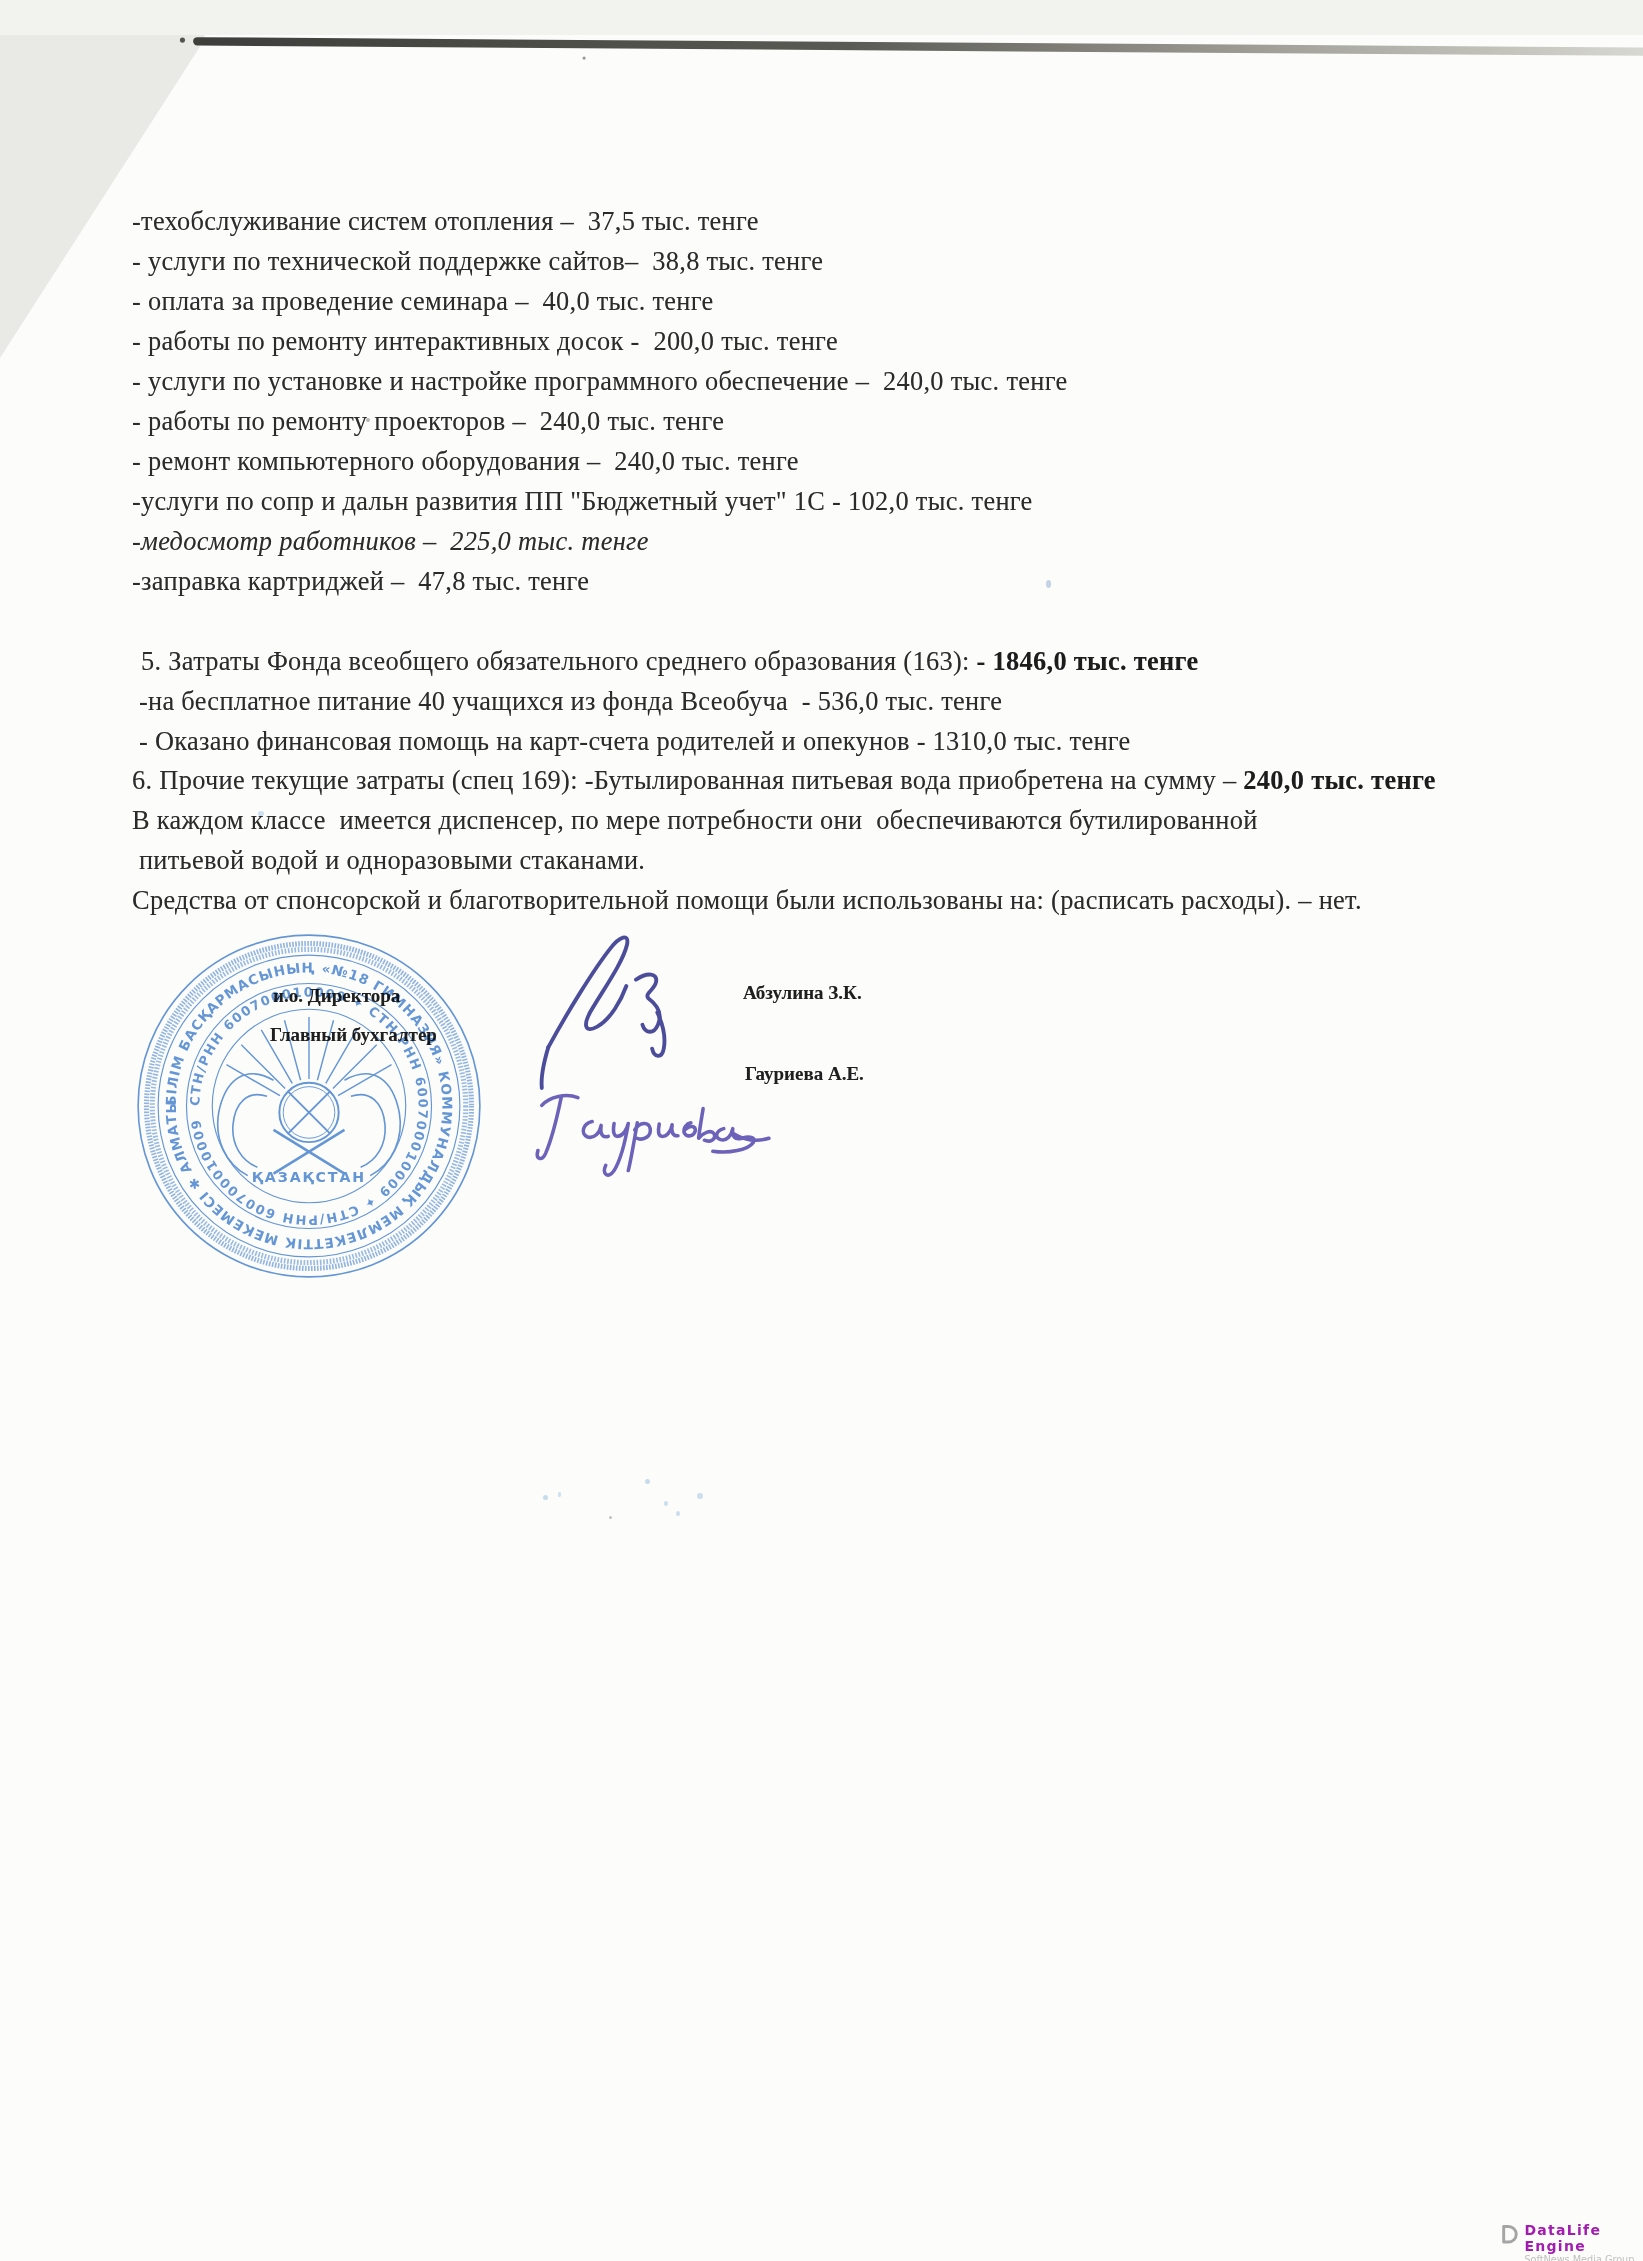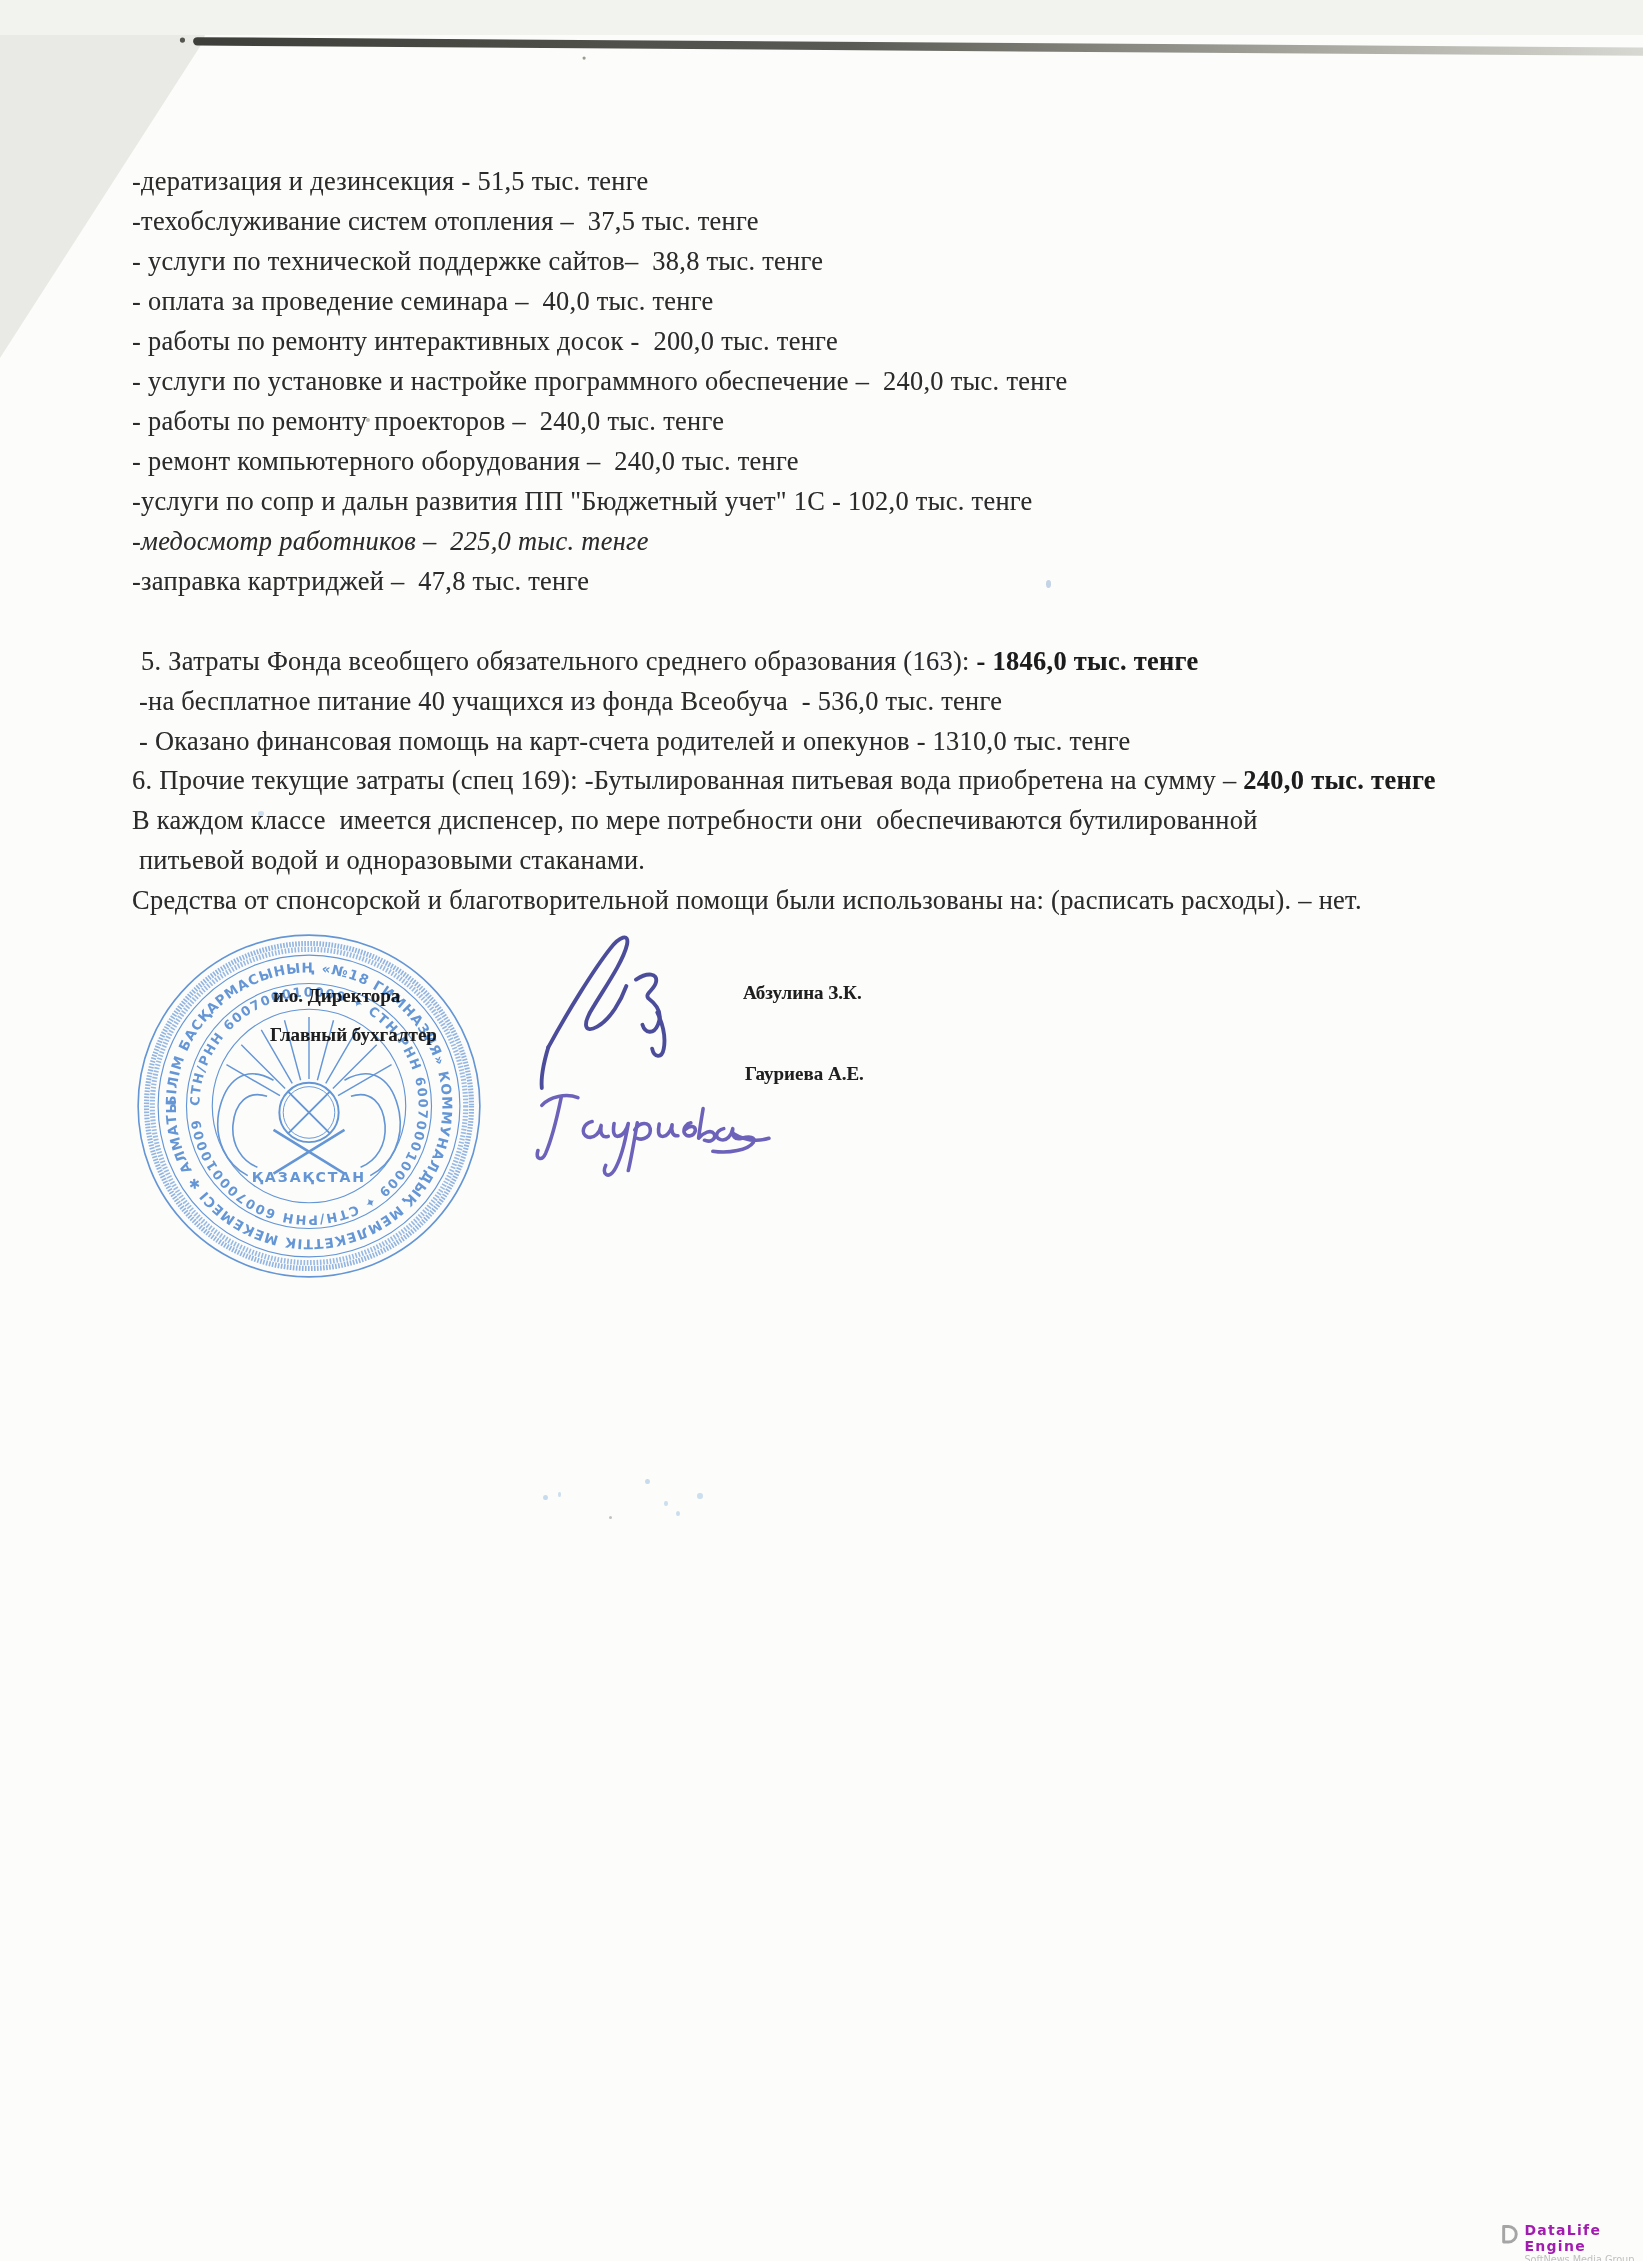--- a/index.html
+++ b/index.html
@@ -49,21 +49,20 @@
         <stop offset="0.78" stop-color="#a9a9a1"></stop>
         <stop offset="1" stop-color="#d8d8d2"></stop>
       </linearGradient>
     </defs>
     <line x1="306" y1="64" x2="2548" y2="80" stroke="url(#edgeFade)" stroke-width="13" stroke-linecap="round"></line>
     <circle cx="283" cy="62" r="4" fill="#55554f"></circle>
     <circle cx="906" cy="90" r="2.5" fill="#9a9a93"></circle>
   </svg>
 
   <div class="textblock">
-      <div class="line" style="top: 165px;"><span>-дератизация и дезинсекция - 51,5 тыс. тенге</span><b></b></div>
       <div class="line" style="top: 205px;"><span>-техобслуживание систем отопления –  37,5 тыс. тенге</span><b></b></div>
       <div class="line" style="top: 245px;"><span>- услуги по технической поддержке сайтов–  38,8 тыс. тенге</span><b></b></div>
       <div class="line" style="top: 285px;"><span>- оплата за проведение семинара –  40,0 тыс. тенге</span><b></b></div>
       <div class="line" style="top: 325px;"><span>- работы по ремонту интерактивных досок -  200,0 тыс. тенге</span><b></b></div>
       <div class="line" style="top: 365px;"><span>- услуги по установке и настройке программного обеспечение –  240,0 тыс. тенге</span><b></b></div>
       <div class="line" style="top: 405px;"><span>- работы по ремонту проекторов –  240,0 тыс. тенге</span><b></b></div>
       <div class="line" style="top: 445px;"><span>- ремонт компьютерного оборудования –  240,0 тыс. тенге</span><b></b></div>
       <div class="line" style="top: 485px;"><span>-услуги по сопр и дальн развития ПП "Бюджетный учет" 1С - 102,0 тыс. тенге</span><b></b></div>
       <div class="line" style="top: 525px; font-style: italic;"><span>-медосмотр работников –  225,0 тыс. тенге</span><b></b></div>
       <div class="line" style="top: 565px;"><span>-заправка картриджей –  47,8 тыс. тенге</span><b></b></div>

